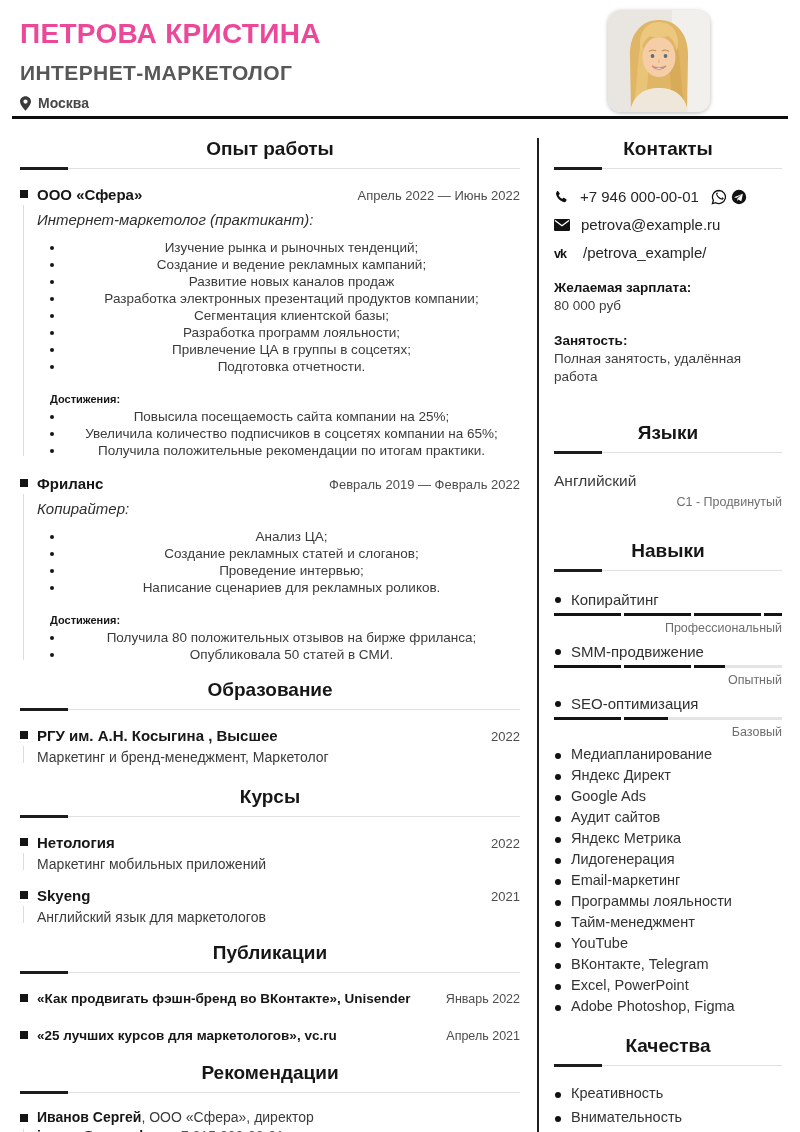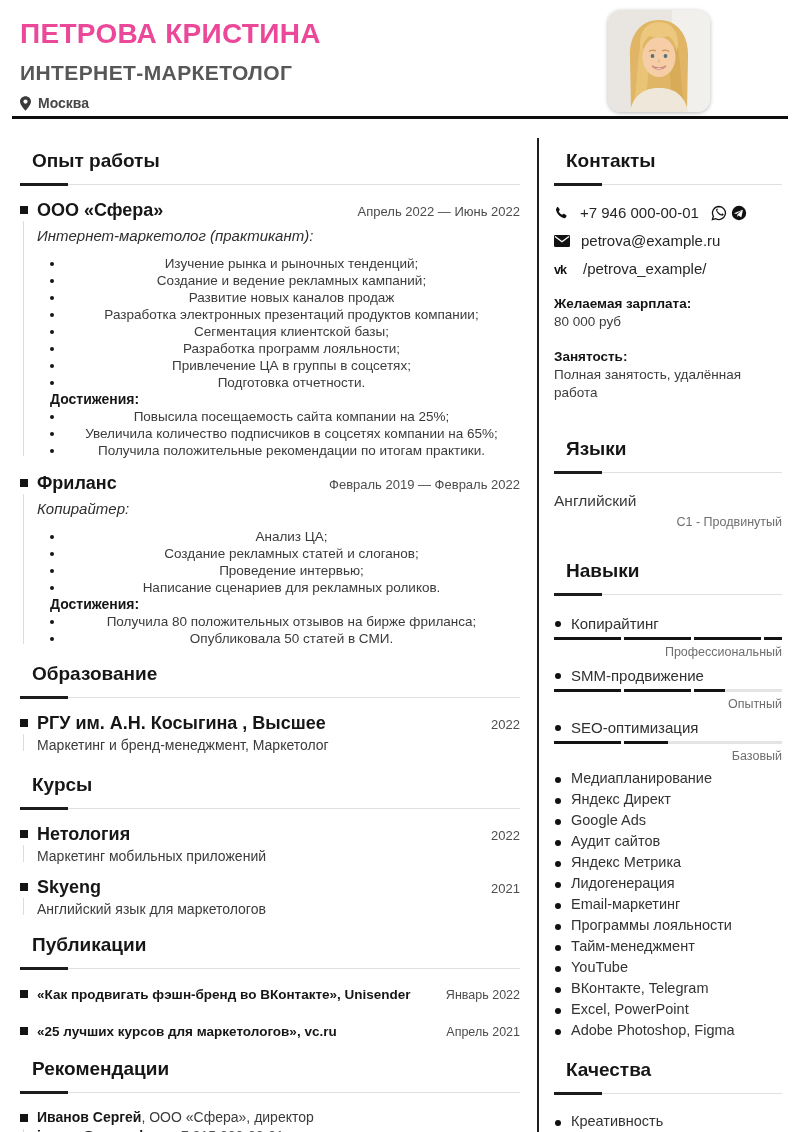--- a/index.html
+++ b/index.html
@@ -13,39 +13,39 @@
   .loc{margin-top:10px;display:flex;align-items:center;gap:7px;font-size:14px;font-weight:700;color:#474747;}
   .photo{position:absolute;top:10px;right:90px;width:102px;height:102px;border-radius:13px;overflow:hidden;box-shadow:0 1px 4px rgba(0,0,0,.28);}
   .top-divider{margin:5px 12px 0;height:3px;background:#0d0d0d;}
 
   
   .columns{display:flex;margin-top:19px;align-items:stretch;}
   .left{width:500px;margin-left:20px;flex:none;}
   .sidebar{flex:1;border-left:2px solid #1f1f1f;margin-left:17px;padding:0 18px 0 15px;}
 
   
-  h2{margin:12px;font-size:19px;line-height:21px;font-weight:700;color:#161616;}
+  h2{margin:0;font-size:19px;line-height:21px;font-weight:700;color:#161616;text-align:center;}
   .h-rule{display:flex;align-items:center;margin-top:8px;}
   .h-rule .dark{width:48px;height:3px;background:#1c1c1c;}
   .h-rule .light{flex:1;height:1px;background:#e0e0e0;}
   .left .h-rule{margin-bottom:14px;}
   .sidebar .h-rule{margin-bottom:18px;}
 
   
   .entry{position:relative;padding-left:17px;margin-bottom:14px;}
   .entry::before{content:"";position:absolute;left:0;top:6px;width:8px;height:8px;background:#141414;}
   .entry::after{content:"";position:absolute;left:3px;top:21px;bottom:3px;width:1px;background:#dcdcdc;}
   .entry-head{display:flex;justify-content:space-between;align-items:baseline;gap:10px;}
-  .company{font-weight:700;font-size:18px;color:#161616;line-height:21px;}
+  .company{font-weight:700;font-size:15px;color:#161616;line-height:21px;}
   .period{font-size:13px;color:#4d4d4d;white-space:nowrap;}
   .role{font-style:italic;font-size:15px;color:#2e2e2e;margin:6px 0 10px;line-height:18px;}
   .duties{list-style:none;margin:0 0 0 13px;padding:0;text-align:center;}
   .duties li{position:relative;padding-left:13px;font-size:13.5px;line-height:17px;color:#3b3b3b;}
   .duties li::before{content:"";position:absolute;left:0;top:6.5px;width:4px;height:4px;border-radius:50%;background:#161616;}
-  .ach-label{margin-left:13px;font-size:14px;line-height:17px;font-weight:700;color:#161616;}
+  .ach-label{margin-left:13px;font-size:11px;line-height:17px;font-weight:700;color:#161616;margin-top:16px;}
   .sub{font-size:14px;color:#3b3b3b;line-height:18px;margin-top:2px;}
   .section{margin-bottom:16px;}
   .section.edu{margin-bottom:20px;}
   .pub-row{margin-bottom:16px;}
   .pub-title{font-weight:700;font-size:13.5px;color:#161616;white-space:nowrap;line-height:21px;}
   .pub-date{font-size:12.5px;color:#4d4d4d;white-space:nowrap;}
   .rec-line{font-size:14px;line-height:19px;color:#3b3b3b;}
   .rec-name,.rec-email{font-weight:700;color:#161616;}
   .rec-phone{color:#555;}
 

